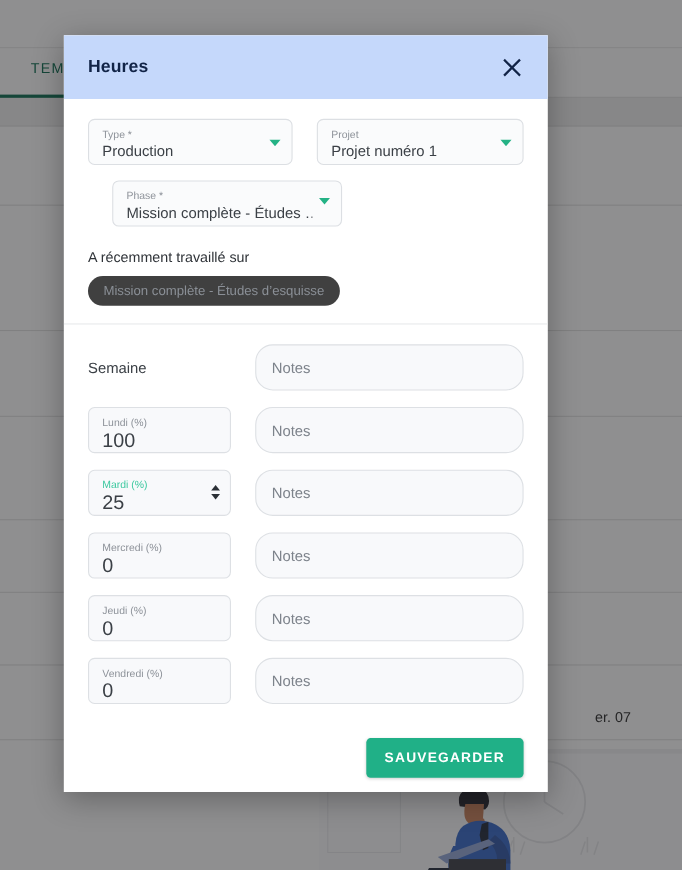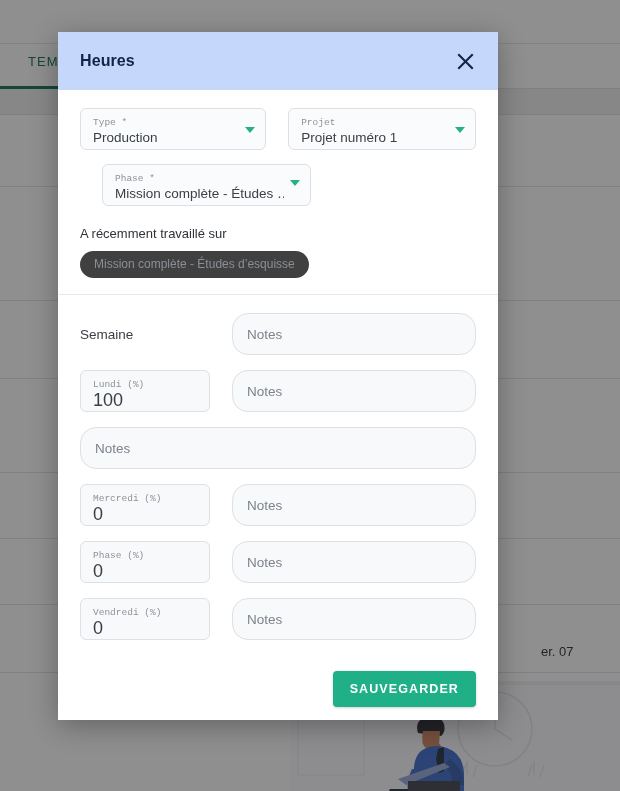--- a/index.html
+++ b/index.html
@@ -98,21 +98,21 @@
     background: #fafbfc;
     padding: 5px 26px 0 12px;
     display: flex; flex-direction: column; justify-content: center;
     cursor: pointer;
   }
   .select-field.w-left { width: 209px; }
   .select-field.w-right { width: 211px; }
   .field-label {
     font-size: 9.5px; color: #8d9299; line-height: 11px;
     margin-bottom: 1px;
-    white-space: nowrap; overflow: hidden; font-family: Liberation Mono, monospace;
+    white-space: nowrap; overflow: hidden;
   }
   .field-value {
     font-size: 13.5px; color: #3b4046; line-height: 17px;
     white-space: nowrap; overflow: hidden; text-overflow: clip;
   }
   .caret {
     position: absolute; right: 10px; top: 50%; margin-top: -2px;
     width: 0; height: 0;
     border-left: 5px solid transparent;
     border-right: 5px solid transparent;
@@ -319,38 +319,46 @@
         <div class="day-input">
           <div class="field-label">Lundi (%)</div>
           <div class="day-value">100</div>
         </div>
         <div class="notes-input">
           <span class="notes-placeholder">Notes</span>
         </div>
       </div>
 
       <div class="week-row">
+        <div class="day-input focused">
+          <div class="field-label">Mardi (%)</div>
+          <div class="day-value">25</div>
+          <span class="spinner">
+            <span class="spin-up"></span>
+            <span class="spin-down"></span>
+          </span>
+        </div>
         <div class="notes-input">
           <span class="notes-placeholder">Notes</span>
         </div>
       </div>
 
       <div class="week-row">
         <div class="day-input">
           <div class="field-label">Mercredi (%)</div>
           <div class="day-value">0</div>
         </div>
         <div class="notes-input">
           <span class="notes-placeholder">Notes</span>
         </div>
       </div>
 
       <div class="week-row">
         <div class="day-input">
-          <div class="field-label">Phase (%)</div>
+          <div class="field-label">Jeudi (%)</div>
           <div class="day-value">0</div>
         </div>
         <div class="notes-input">
           <span class="notes-placeholder">Notes</span>
         </div>
       </div>
 
       <div class="week-row">
         <div class="day-input">
           <div class="field-label">Vendredi (%)</div>

